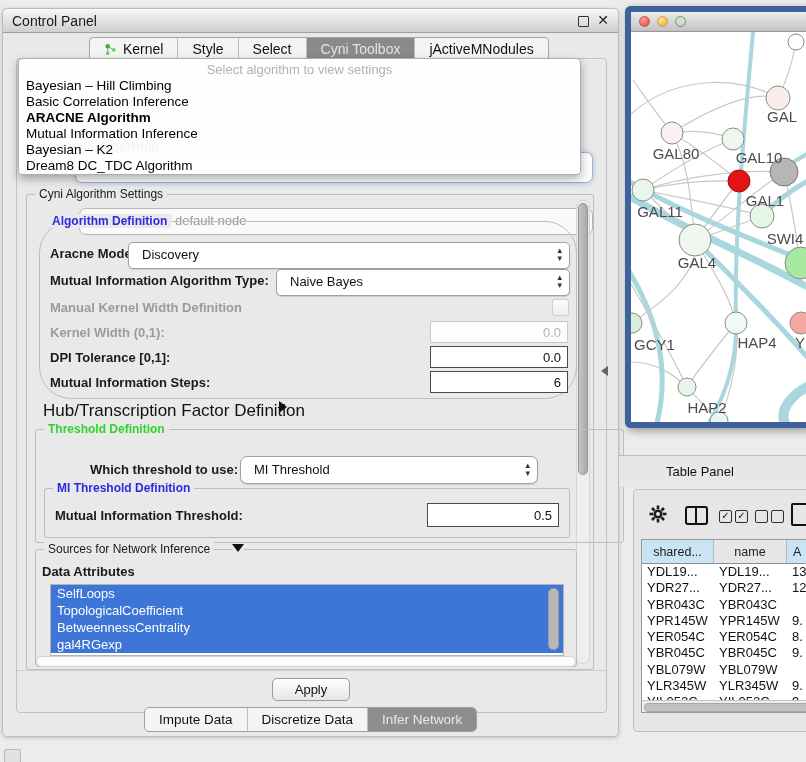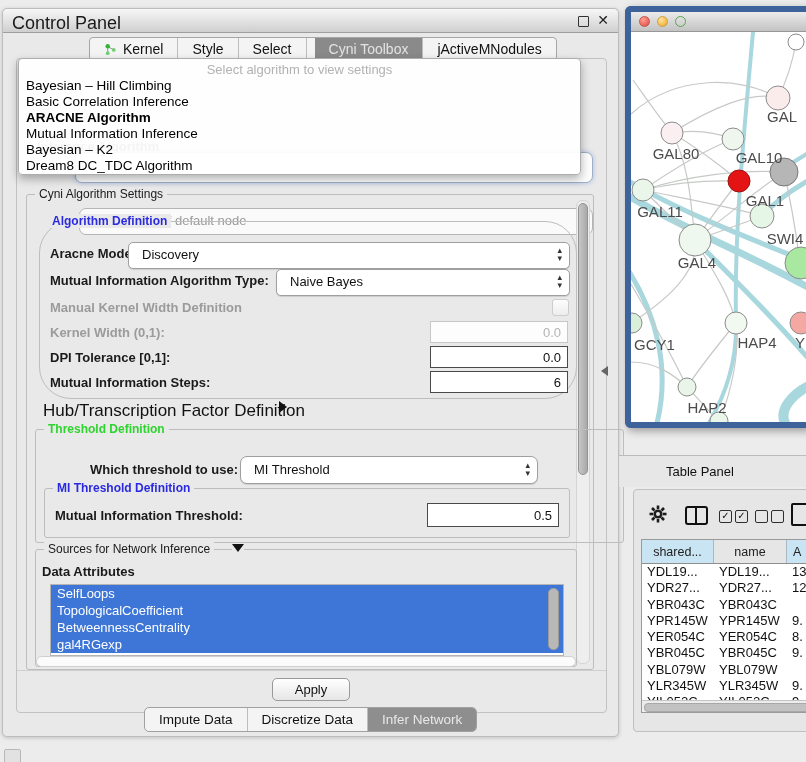--- a/index.html
+++ b/index.html
@@ -6,31 +6,31 @@
   body{width:806px;height:762px;overflow:hidden;background:#ececec;
        font-family:"Liberation Sans","DejaVu Sans",sans-serif;position:relative;}
   #app{position:absolute;left:0;top:0;width:806px;height:762px;}
   .abs{position:absolute;}
 
   
   .cp{left:2px;top:8px;width:615px;height:727px;background:#e9e9e9;
       border:1px solid #bdbdbd;border-radius:5px;box-shadow:0 1px 4px rgba(0,0,0,.18);}
   .cp-titlebar{left:0;top:0;width:100%;height:23px;border-radius:5px 5px 0 0;
       background:linear-gradient(#f7f7f7,#cfcfcf);border-bottom:1px solid #9e9e9e;}
-  .cp-title{left:9px;top:4px;font-size:18px;color:#1a1a1a;}
+  .cp-title{left:9px;top:4px;font-size:14px;color:#1a1a1a;}
   .wc-float{right:29px;top:7px;width:9px;height:9px;border:1.6px solid #333;border-radius:1px;}
   .wc-close{right:9px;top:3px;font-size:14px;font-weight:bold;color:#222;}
 
   
   .tabstrip{left:86px;top:28px;height:22px;display:flex;background:#f4f4f4;
       border:1px solid #a6a6a6;border-radius:4px;overflow:hidden;}
   .tabseg{display:flex;align-items:center;padding:0 14px;font-size:14px;color:#111;
       border-right:1px solid #bdbdbd;white-space:nowrap;}
   .tabseg:last-child{border-right:none;}
-  .tabseg.sel{background:#8a8a8a;color:#e3e3e3;margin-left:8px;}
+  .tabseg.sel{background:#8a8a8a;color:#e3e3e3;}
   .net-ico{width:13px;height:13px;margin-right:6px;}
 
   
   .content-panel{left:13px;top:49px;width:589px;height:653px;background:#e9e9e9;
       border:1px solid #c2c2c2;border-radius:4px;}
   .ghost-label{left:20px;top:80px;font-size:13px;font-weight:bold;color:#6a6a6a;}
   .ghost-combo{border:1px solid #9fb0c6;border-radius:7px;background:#fdfdfd;
       box-shadow:0 0 5px rgba(90,130,220,.45);}
   .ghost-combo2{border:1px solid #b5b5b5;border-radius:7px;background:#fafafa;}
   .ghost-combo2 .gv{position:absolute;left:14px;top:4px;font-size:13px;color:#9a9a9a;}

